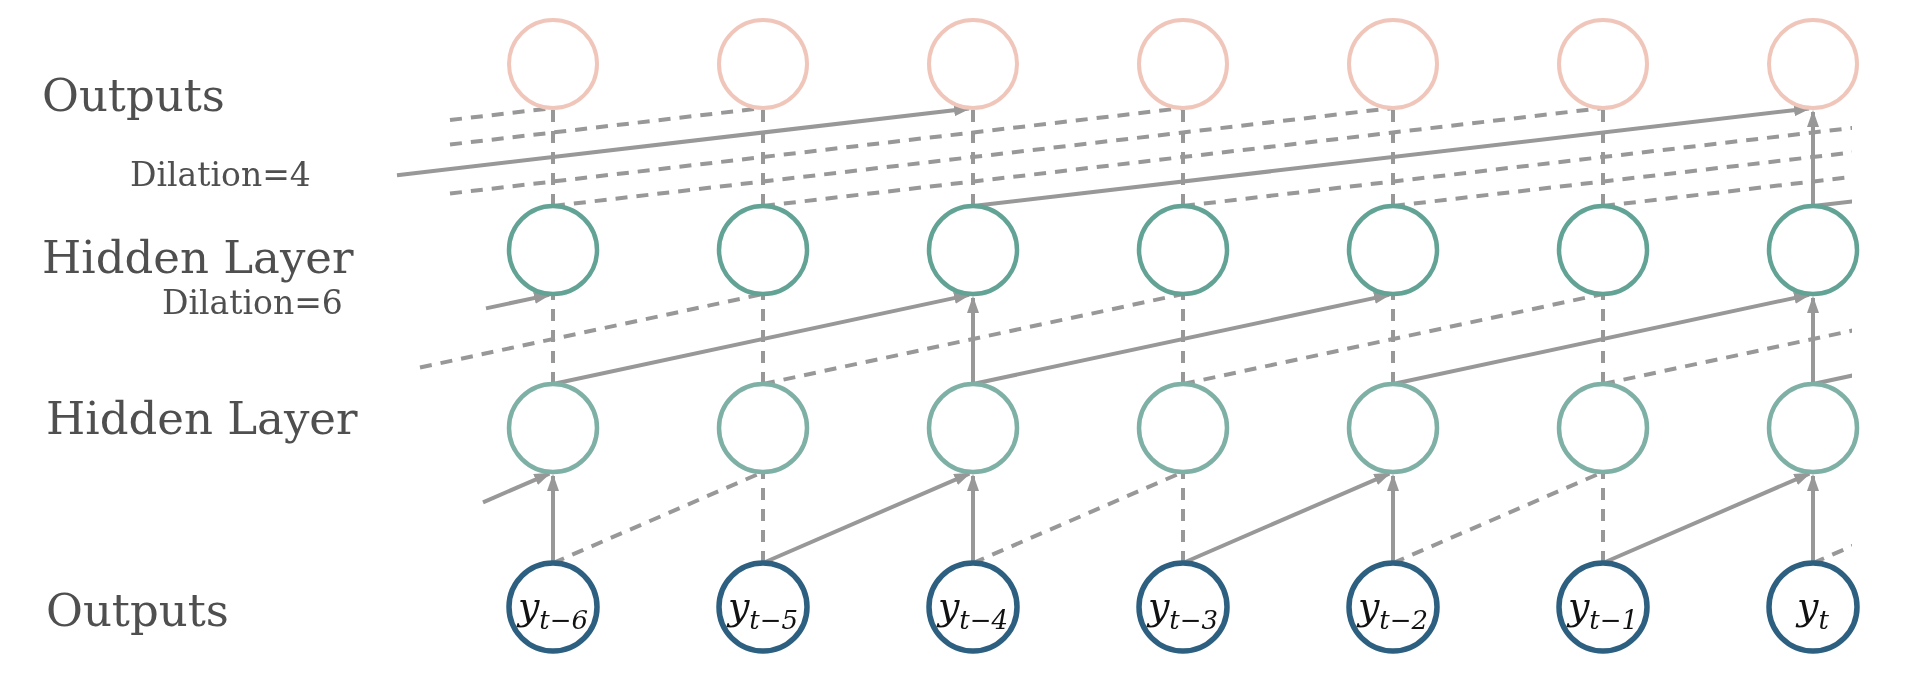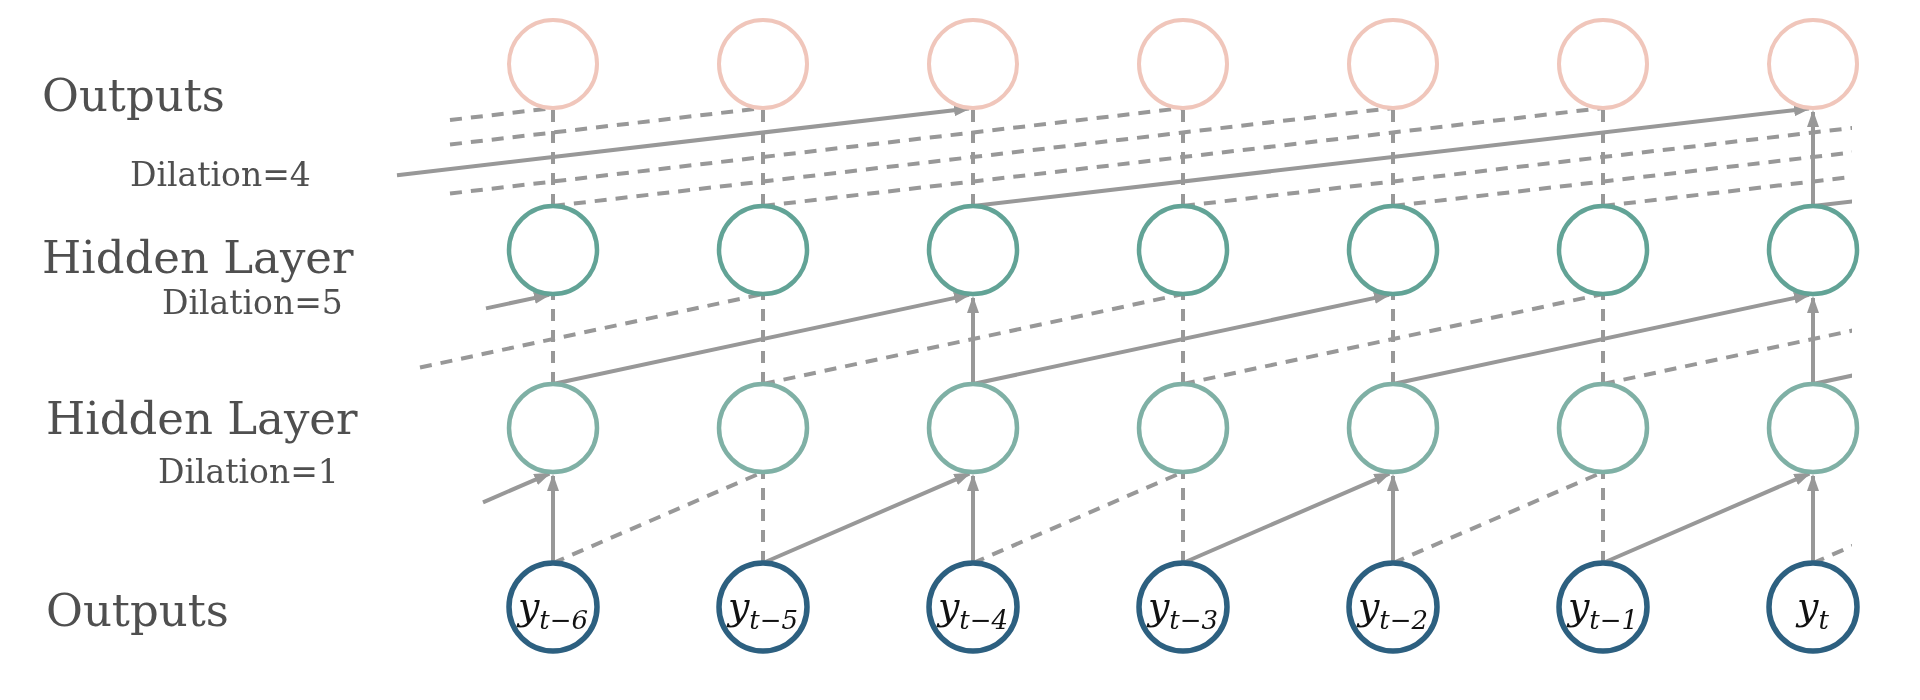--- a/index.html
+++ b/index.html
@@ -124,19 +124,18 @@
         <text x="1393" y="619" text-anchor="middle" fill="#111111" font-family="DejaVu Serif, serif" font-style="italic" font-size="38"><tspan>y</tspan><tspan dy="10" font-size="26">t−2</tspan></text>
         <text x="1603" y="619" text-anchor="middle" fill="#111111" font-family="DejaVu Serif, serif" font-style="italic" font-size="38"><tspan>y</tspan><tspan dy="10" font-size="26">t−1</tspan></text>
         <text x="1813" y="619" text-anchor="middle" fill="#111111" font-family="DejaVu Serif, serif" font-style="italic" font-size="38"><tspan>y</tspan><tspan dy="10" font-size="26">t</tspan></text>
       </g>
   </svg>
 
   <div class="lbl title" style="left:42px;  top:72px;">Outputs</div>
   <div class="lbl dil" style="left:130px; top:124px;margin-top:34px;">Dilation=4</div>
 
   <div class="lbl title" style="left:42px;  top:234px;">Hidden Layer</div>
-  <div class="lbl dil" style="left:162px; top:286px;">Dilation=5</div>
+  <div class="lbl dil" style="left:162px; top:286px;">Dilation=6</div>
 
   <div class="lbl title" style="left:46px;  top:395px;">Hidden Layer</div>
-  <div class="lbl dil" style="left:158px; top:455px;">Dilation=1</div>
 
   <div class="lbl title" style="left:46px;  top:587px;">Outputs</div>
 </div>
 
 </body></html>

